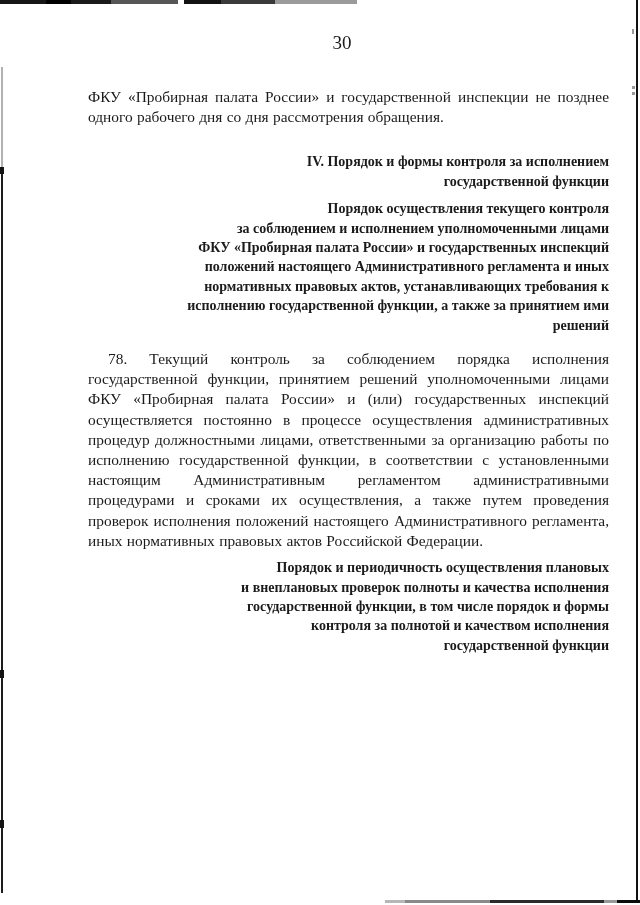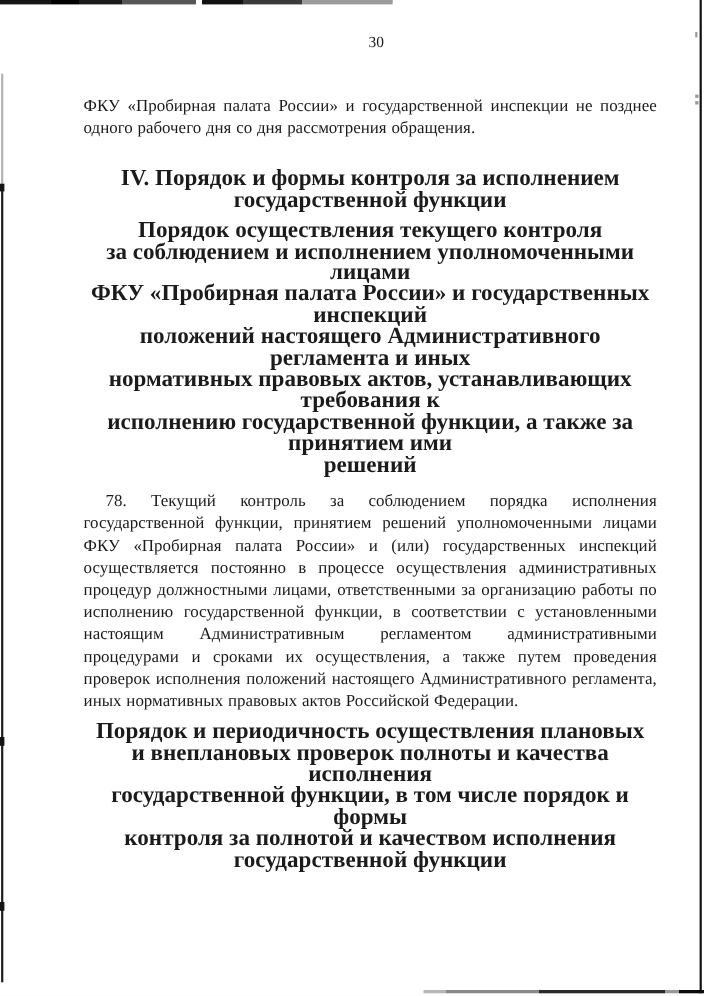--- a/index.html
+++ b/index.html
@@ -33,39 +33,39 @@
   #edge-bottom {
     left: 385px; top: 900px; width: 255px; height: 3px;
     background: linear-gradient(to right,
       #b7b7b7 0%, #b7b7b7 8%, #8a8a8a 8%, #8a8a8a 41%,
       #2b2b2b 41%, #2b2b2b 86%, #999999 86%, #999999 91%,
       #0c0c0c 91%, #0c0c0c 100%);
   }
   
   #page-number {
     position: absolute; left: 76px; top: 32px; width: 532px;
-    text-align: center; font-size: 14px;
+    text-align: center; font-size: 19px;
   }
   #content {
-    position: absolute; left: 76px; top: 0; width: 521px;
+    position: absolute; left: 88px; top: 0; width: 521px;
   }
   .p {
     margin: 0;
     font-size: 15.4px;
     line-height: 20.2px;
     text-align: justify;
     word-spacing: 0.5px;
   }
   .p-indent { text-indent: 20px; }
   .h {
     margin: 0;
     font-weight: bold;
-    font-size: 21px;
+    font-size: 14px;
     line-height: 19.4px;
-    text-align: center;
+    text-align: right;
     white-space: pre-line;
   }
   #para-continuation { margin-top: 87px; }
   #heading-iv        { margin-top: 25px; }
   #heading-current   { margin-top: 8px; }
   #para-78           { margin-top: 14px; }
   #para-officials    { margin-top: 0; }
   #heading-planned   { margin-top: 7px; }
   #para-79           { margin-top: 13px; }
   #para-unplanned    { margin-top: 0; }

